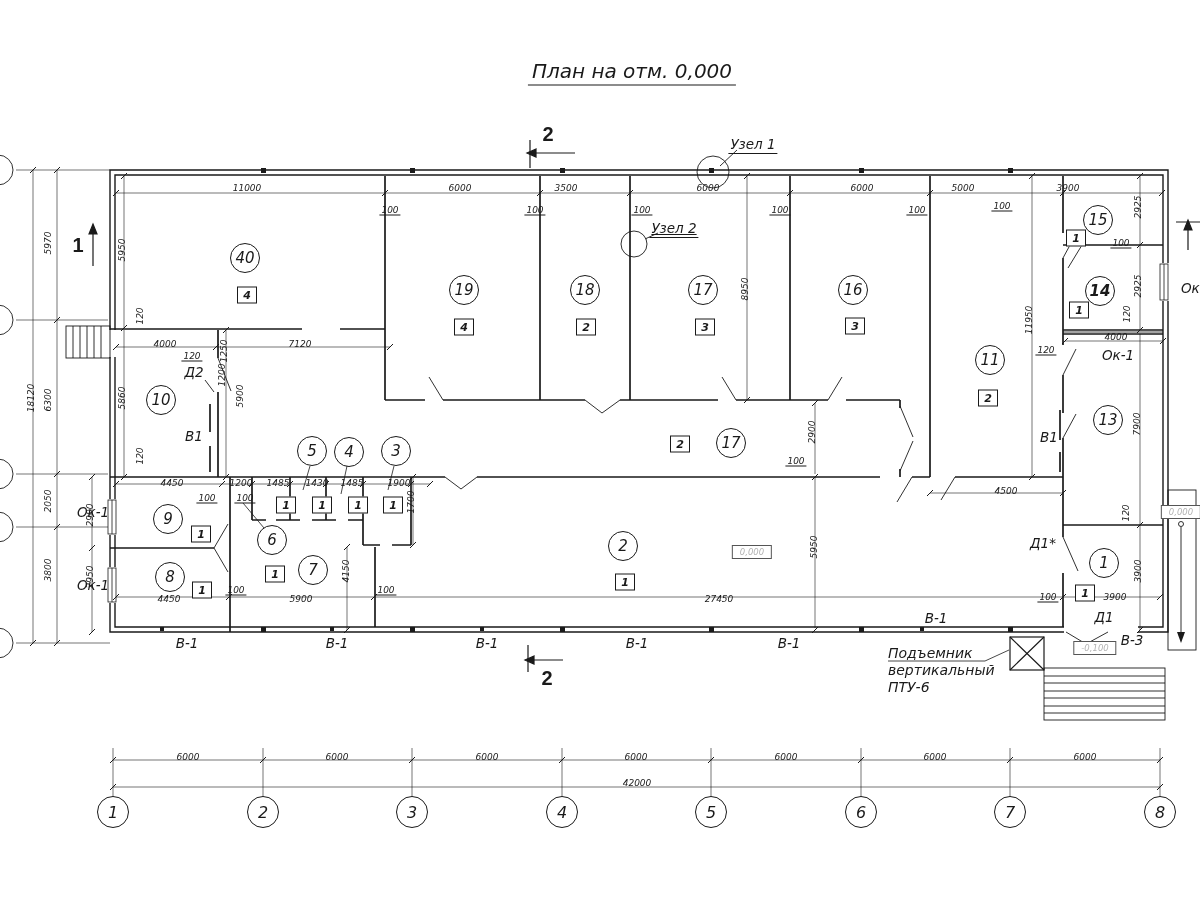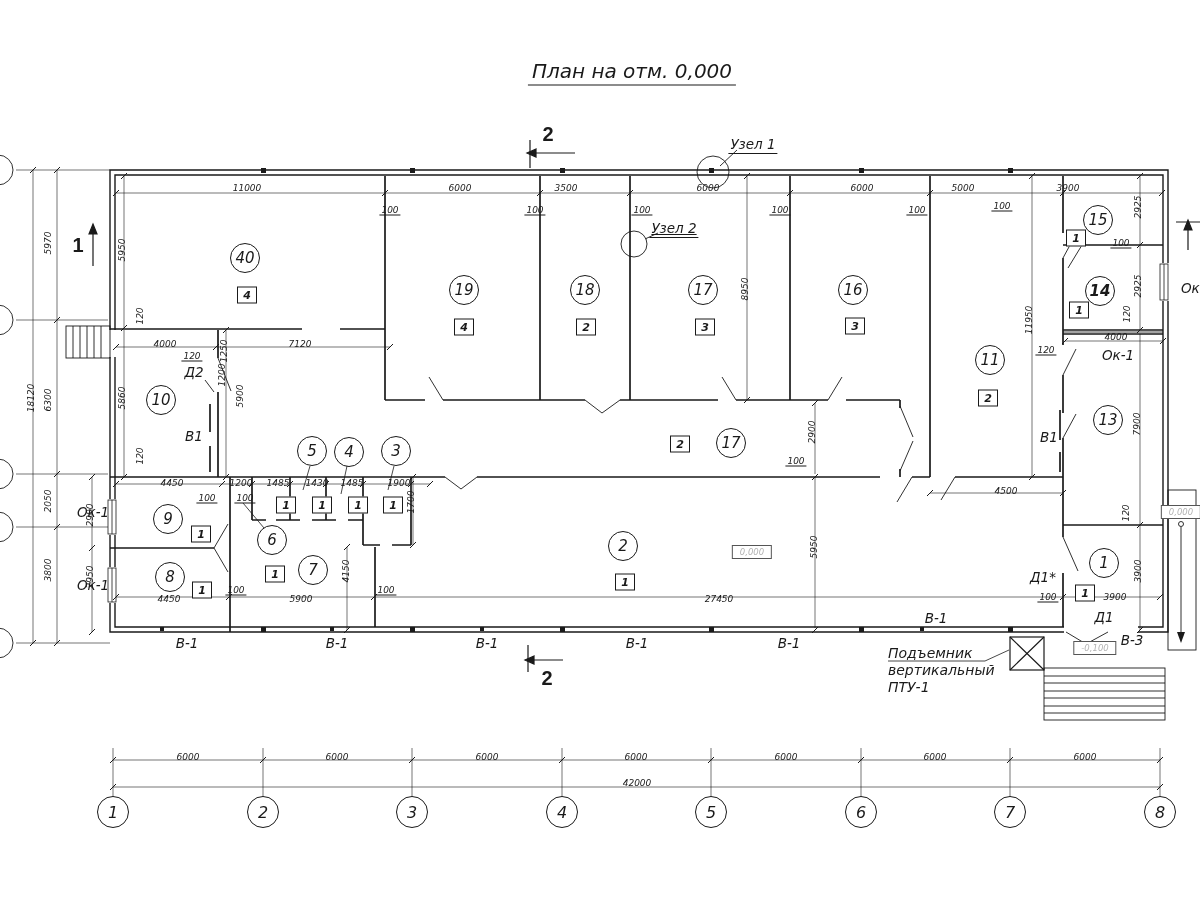--- a/index.html
+++ b/index.html
@@ -307,21 +307,21 @@
       <div class="tag" style="left: 358px; top: 505px;">1</div>
       <div class="tag" style="left: 393px; top: 505px;">1</div>
       <div class="tag" style="left: 275px; top: 574px;">1</div>
       <div class="tag" style="left: 625px; top: 582px;">1</div>
       <div class="tag" style="left: 1085px; top: 593px;">1</div>
       <div class="txt und" style="left: 753px; top: 145px;">Узел 1</div>
       <div class="txt und" style="left: 674px; top: 229px; text-decoration: underline;">Узел 2</div>
       <div class="txt" style="left: 194px; top: 372px;">Д2</div>
       <div class="txt" style="left: 194px; top: 436px;">В1</div>
       <div class="txt" style="left: 1049px; top: 437px;">В1</div>
-      <div class="txt" style="left: 1043px; top: 577px;">Д1*</div>
+      <div class="txt" style="left: 1043px; top: 543px;">Д1*</div>
       <div class="txt" style="left: 1104px; top: 617px;">Д1</div>
       <div class="txt" style="left: 1132px; top: 640px;">В-3</div>
       <div class="txt" style="left: 187px; top: 643px;">В-1</div>
       <div class="txt" style="left: 337px; top: 643px;">В-1</div>
       <div class="txt" style="left: 487px; top: 643px;">В-1</div>
       <div class="txt" style="left: 637px; top: 643px;">В-1</div>
       <div class="txt" style="left: 789px; top: 643px;">В-1</div>
       <div class="txt" style="left: 936px; top: 618px;">В-1</div>
       <div class="txt" style="left: 93px; top: 512px;">Ок-1</div>
       <div class="txt" style="left: 93px; top: 585px;">Ок-1</div>
@@ -339,16 +339,16 @@
       <div class="axisc" style="left: 562px; top: 812px;">4</div>
       <div class="axisc" style="left: 711px; top: 812px;">5</div>
       <div class="axisc" style="left: 861px; top: 812px;">6</div>
       <div class="axisc" style="left: 1010px; top: 812px;">7</div>
       <div class="axisc" style="left: 1160px; top: 812px;">8</div>
     </div>
 
   <div class="note">
     <div>Подъемник</div>
     <div>вертикальный</div>
-    <div>ПТУ-1</div>
+    <div>ПТУ-6</div>
   </div>
 
 </div>
 
 </body></html>

